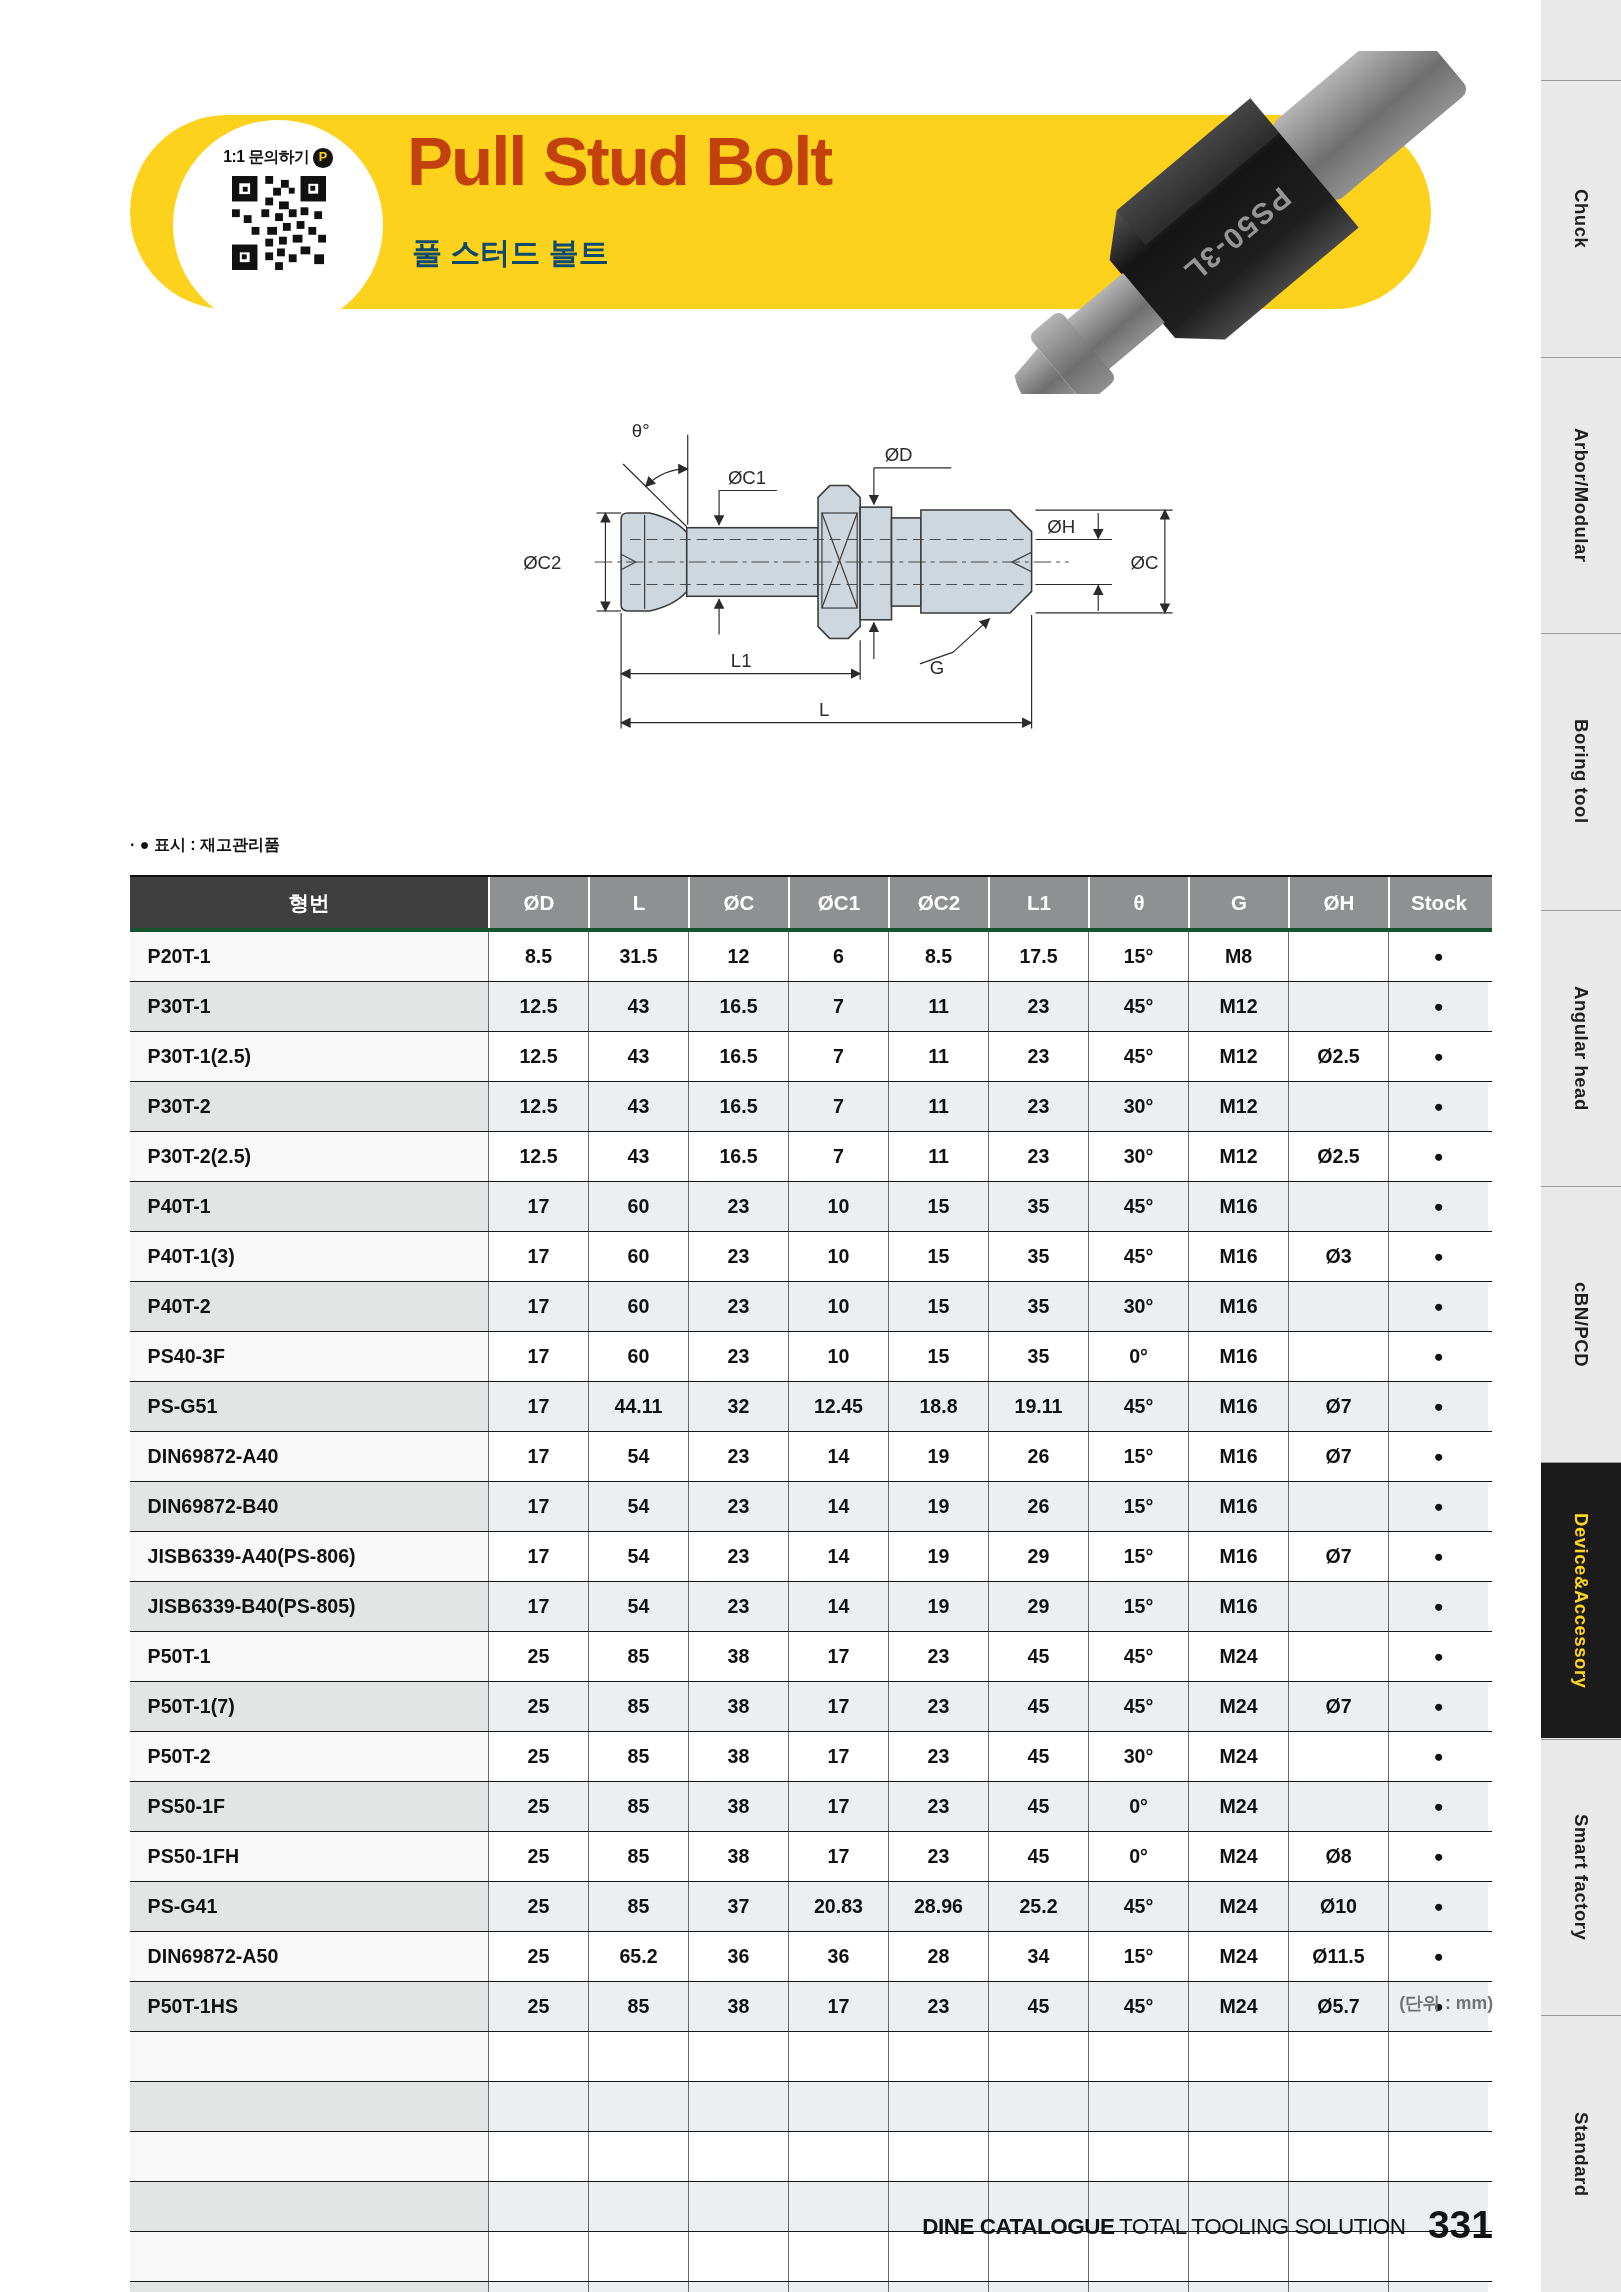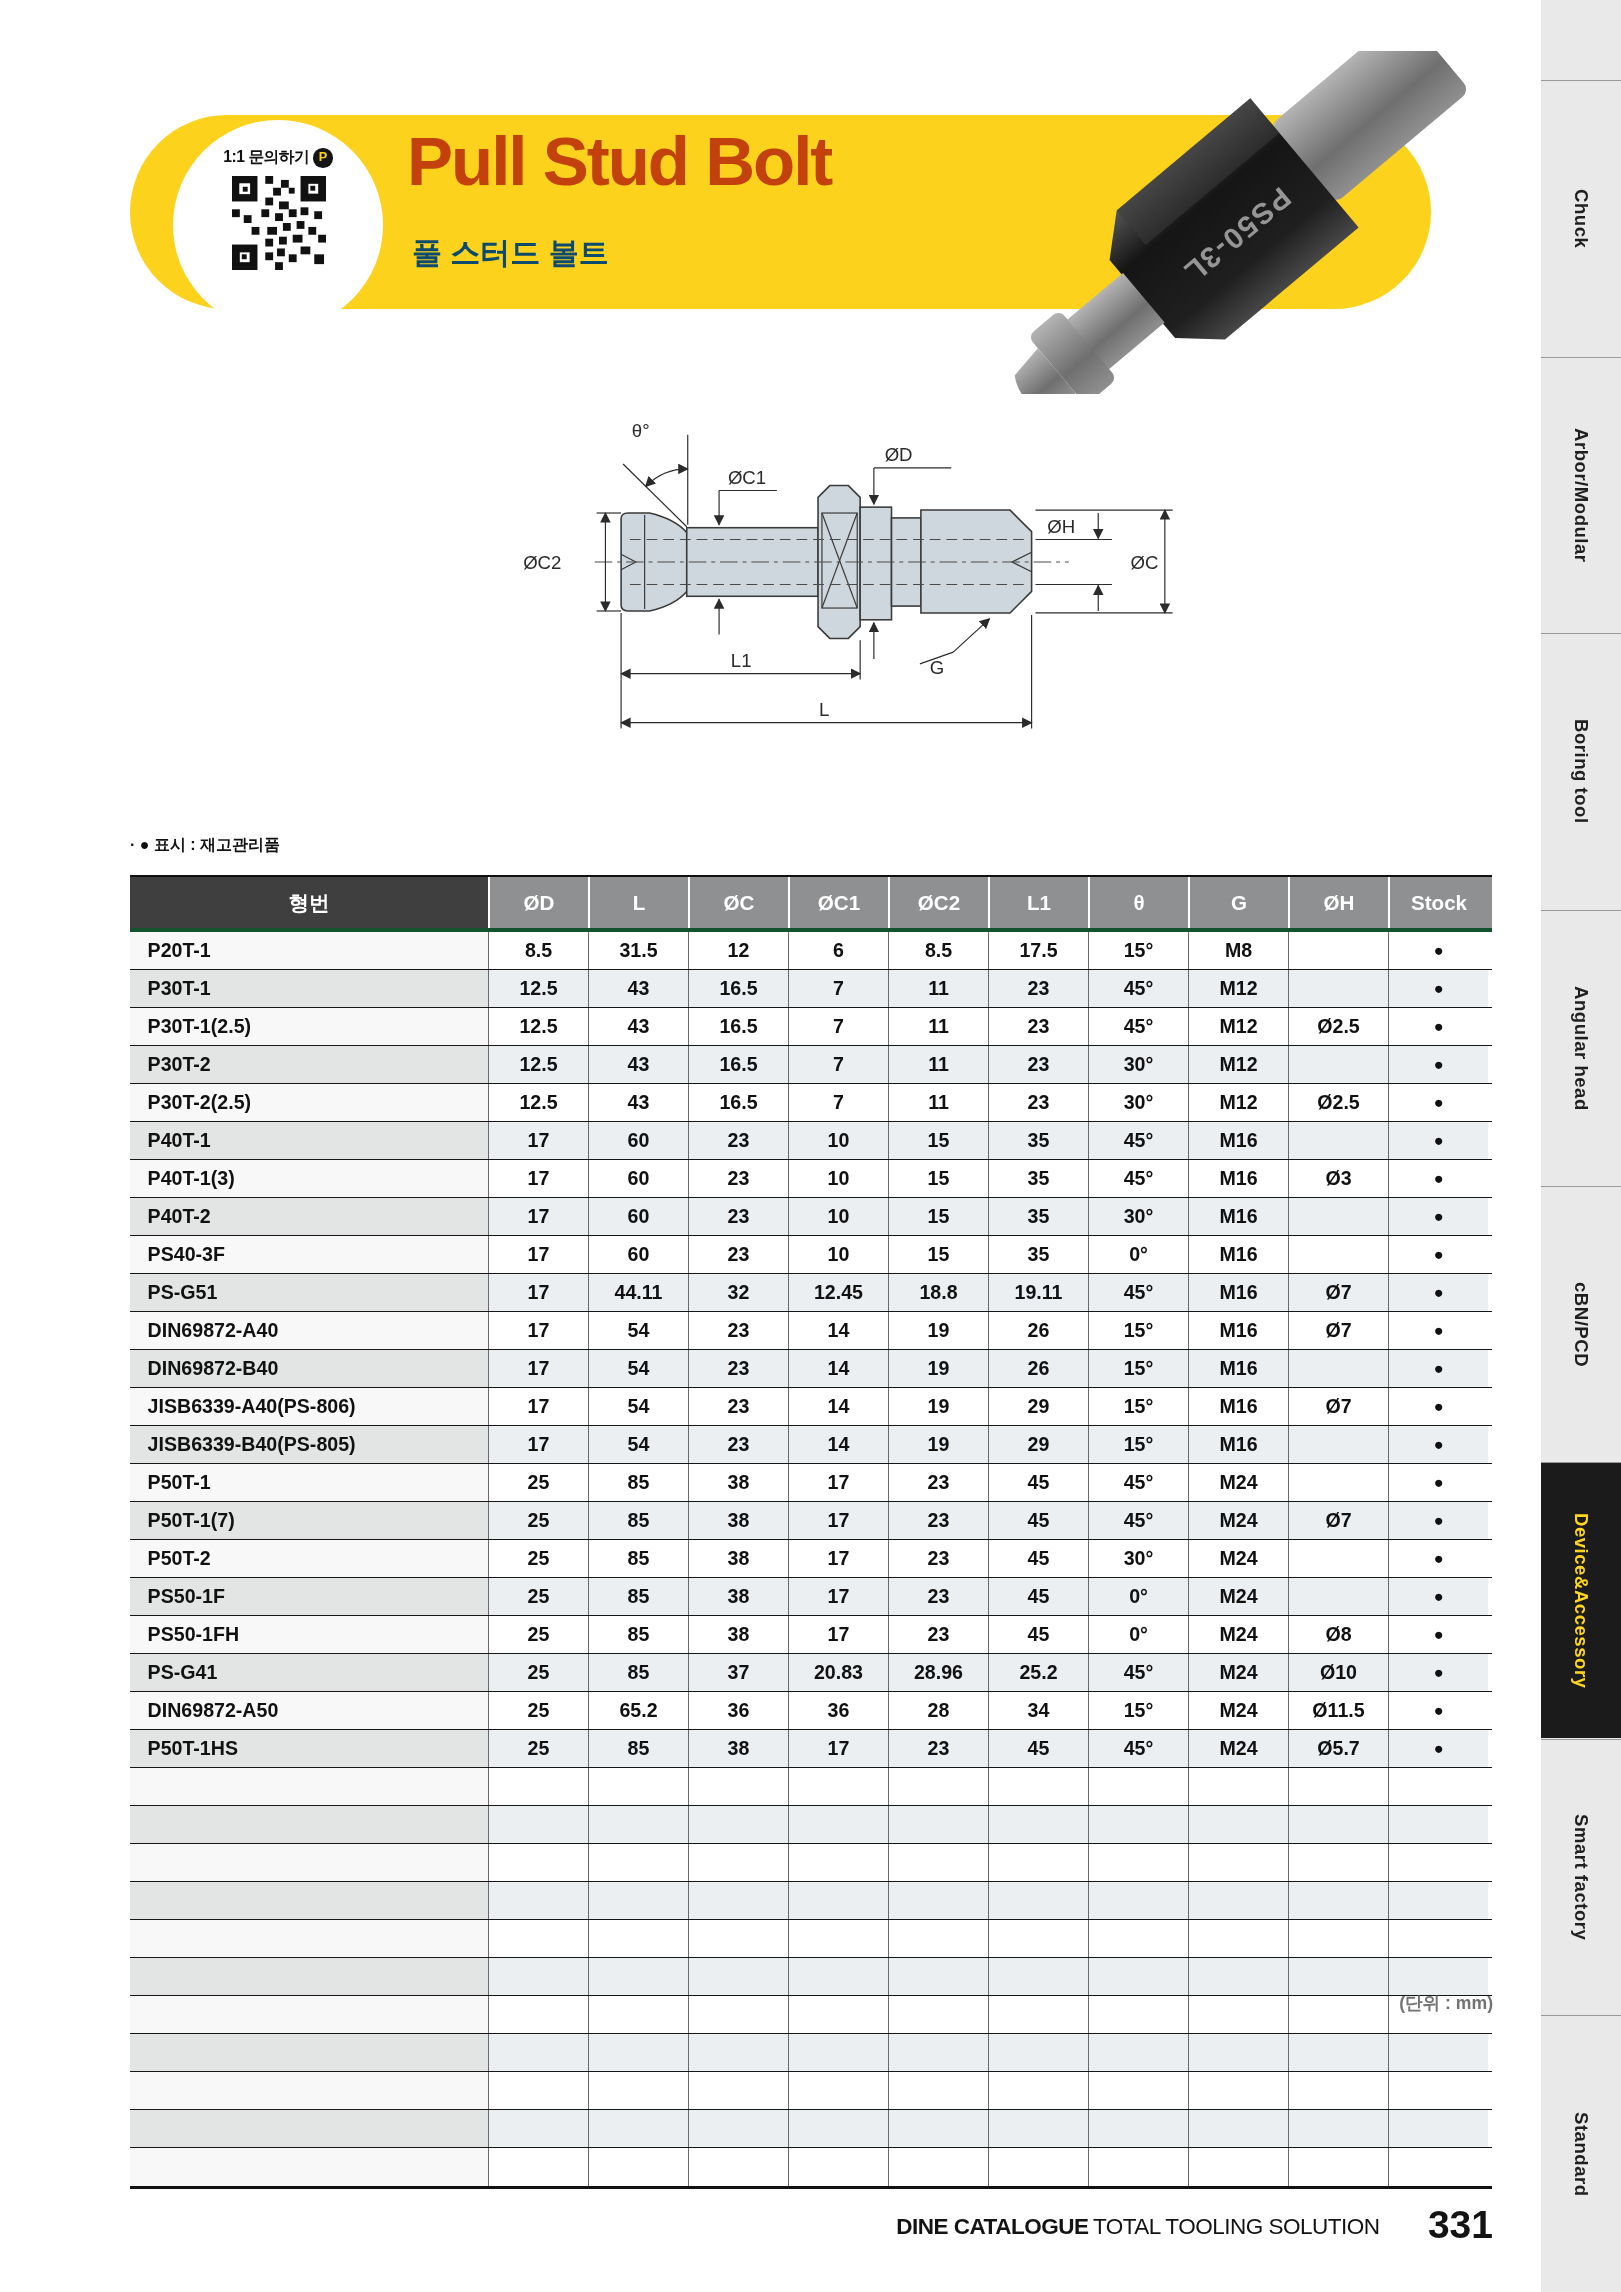--- a/index.html
+++ b/index.html
@@ -40,35 +40,35 @@
              font-size:17.6px;font-weight:bold;color:#737373;}
 
   
   .table{position:absolute;left:130px;top:875px;width:1362px;
          border-top:2.9px solid #111;border-bottom:3.9px solid #111;}
   .thead{display:flex;height:51px;background:#8f9091;border-bottom:4px solid #14532d;}
   .hcell{box-sizing:border-box;width:100px;display:flex;align-items:center;justify-content:center;
          color:#fff;font-size:20.6px;font-weight:bold;border-left:2px solid #fff;}
   .hcell.name{width:358px;background:#3f3f3f;border-left:none;}
   .tbody{}
-  .trow{display:flex;height:38px;box-sizing:border-box;border-bottom:1px solid #161616;background:#ffffff;}
+  .trow{display:flex;height:50px;box-sizing:border-box;border-bottom:1px solid #161616;background:#ffffff;}
   .trow:last-child{border-bottom:none;}
   .cell{box-sizing:border-box;width:100px;display:flex;align-items:center;justify-content:center;
         font-size:19.6px;font-weight:bold;color:#111;border-left:1px solid #6a6a6a;background:#ffffff;}
   .cell.name{width:358px;justify-content:flex-start;padding-left:17.6px;border-left:none;
              background:#f8f8f8;font-size:19.6px;}
   .cell.stock{font-size:16.7px;}
   .trow.shade .cell{background:#ebeff2;}
   .trow.shade .cell.name{background:#e3e4e4;}
 
   
   .footer{position:absolute;left:513px;top:2203px;width:980px;text-align:right;color:#131313;}
   .footer .brand{font-size:22.5px;font-weight:900;letter-spacing:-0.5px;}
   .footer .tagline{font-size:22.5px;font-weight:400;letter-spacing:-0.5px;}
-  .footer .pageno{font-size:39px;font-weight:900;margin-left:44px;vertical-align:-3.9px;}
+  .footer .pageno{font-size:39px;font-weight:900;margin-left:18px;vertical-align:-3.9px;}
 
   svg text{font-family:"Liberation Sans", sans-serif;}
 </style>
 </head>
 <body>
 
 <div id="page">
 
   <div class="banner"></div>
 

